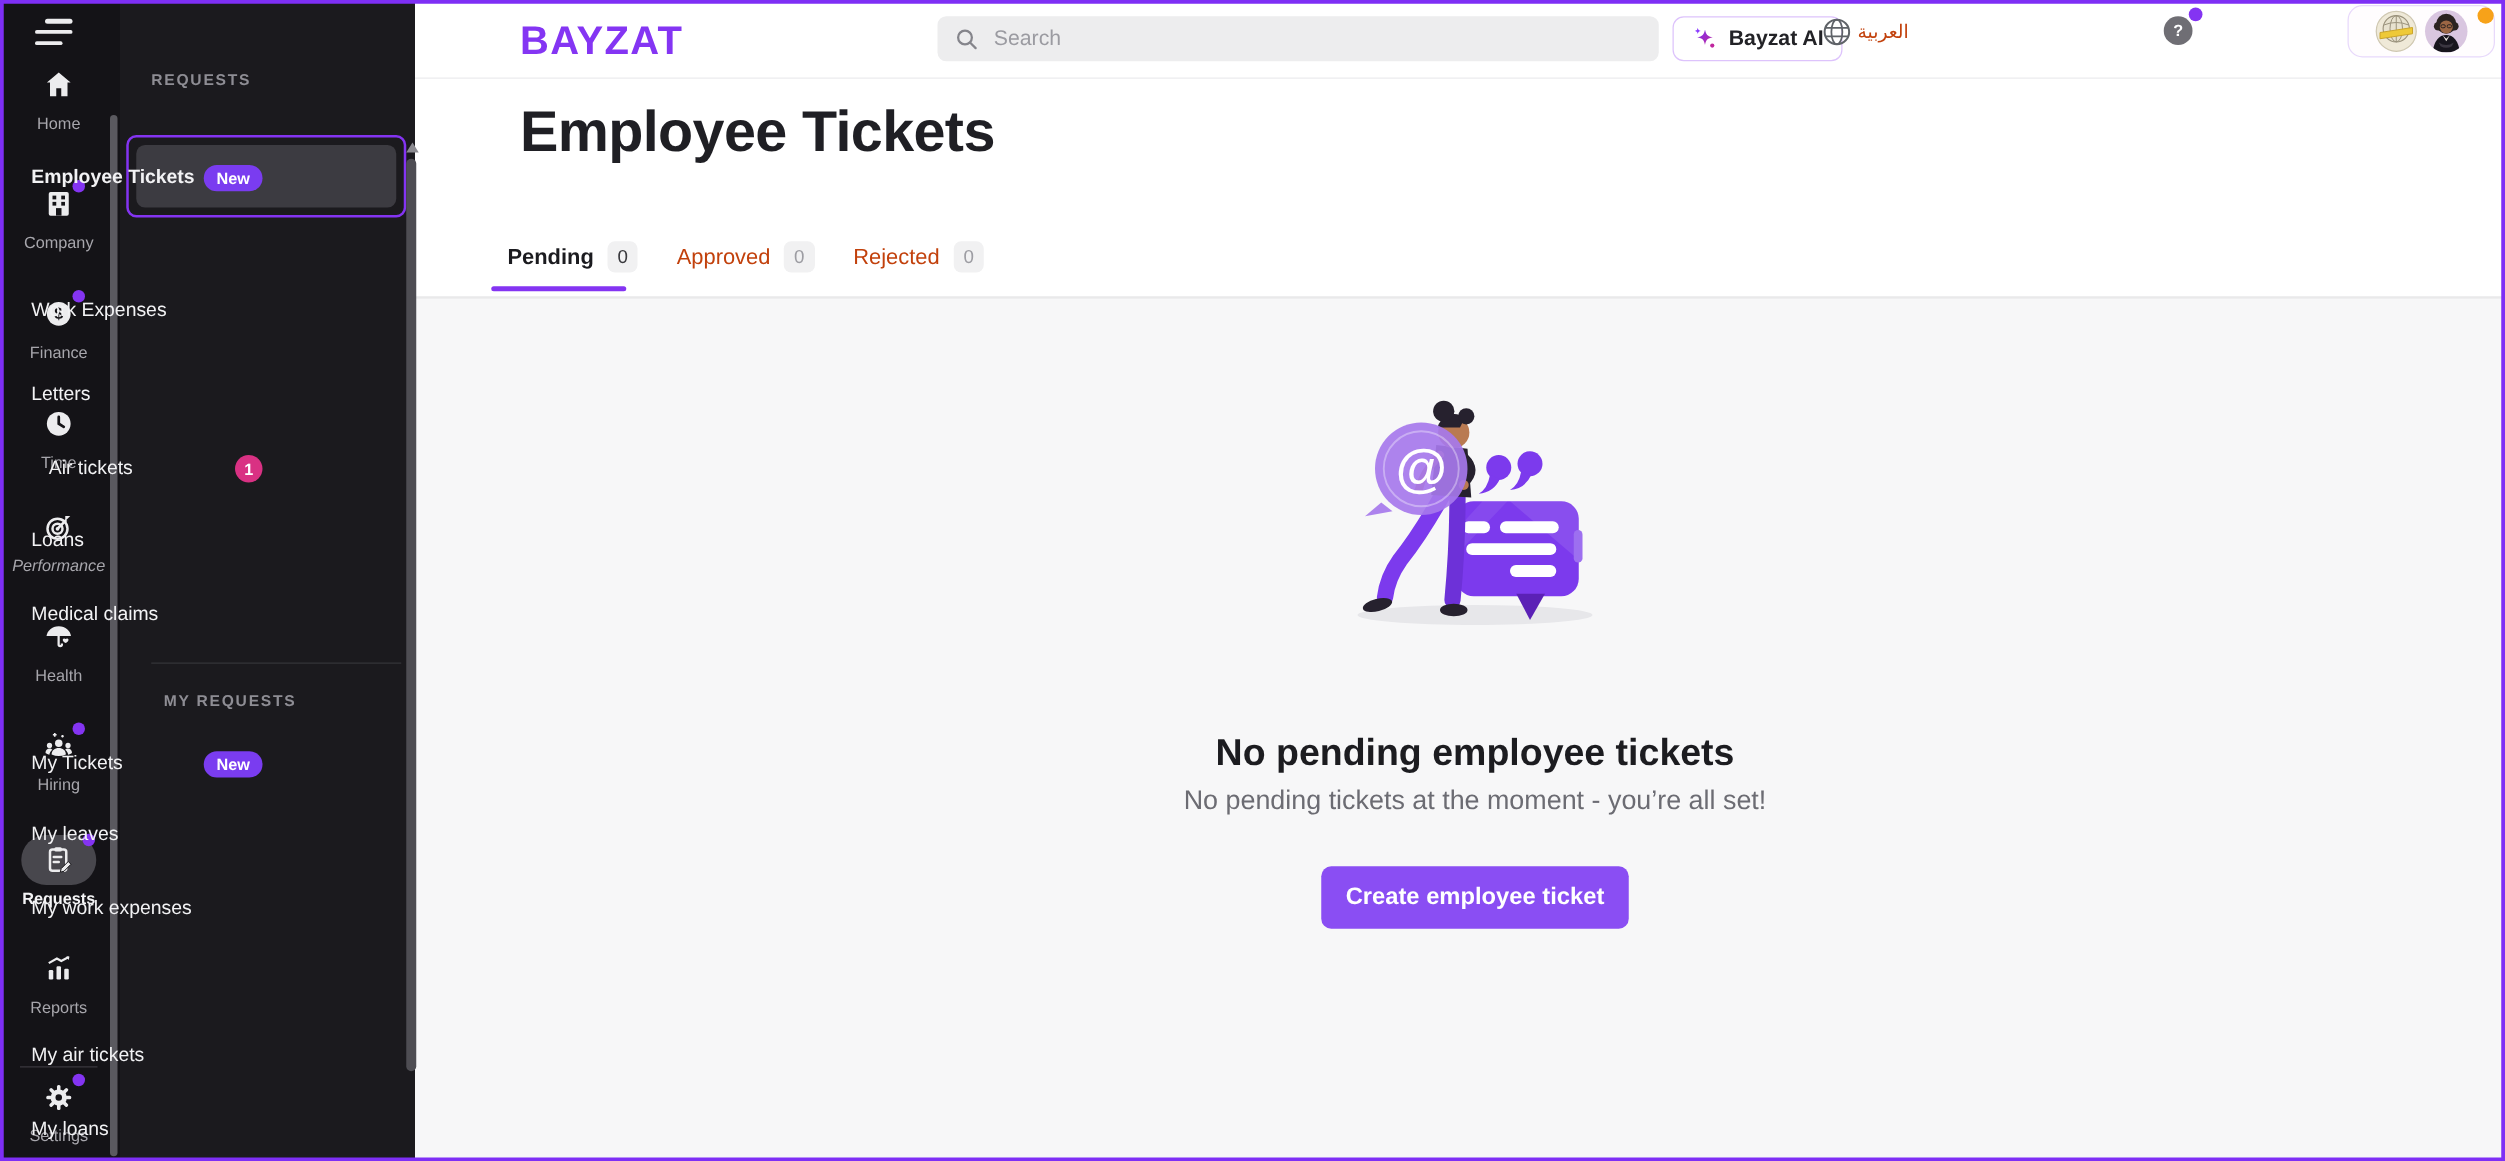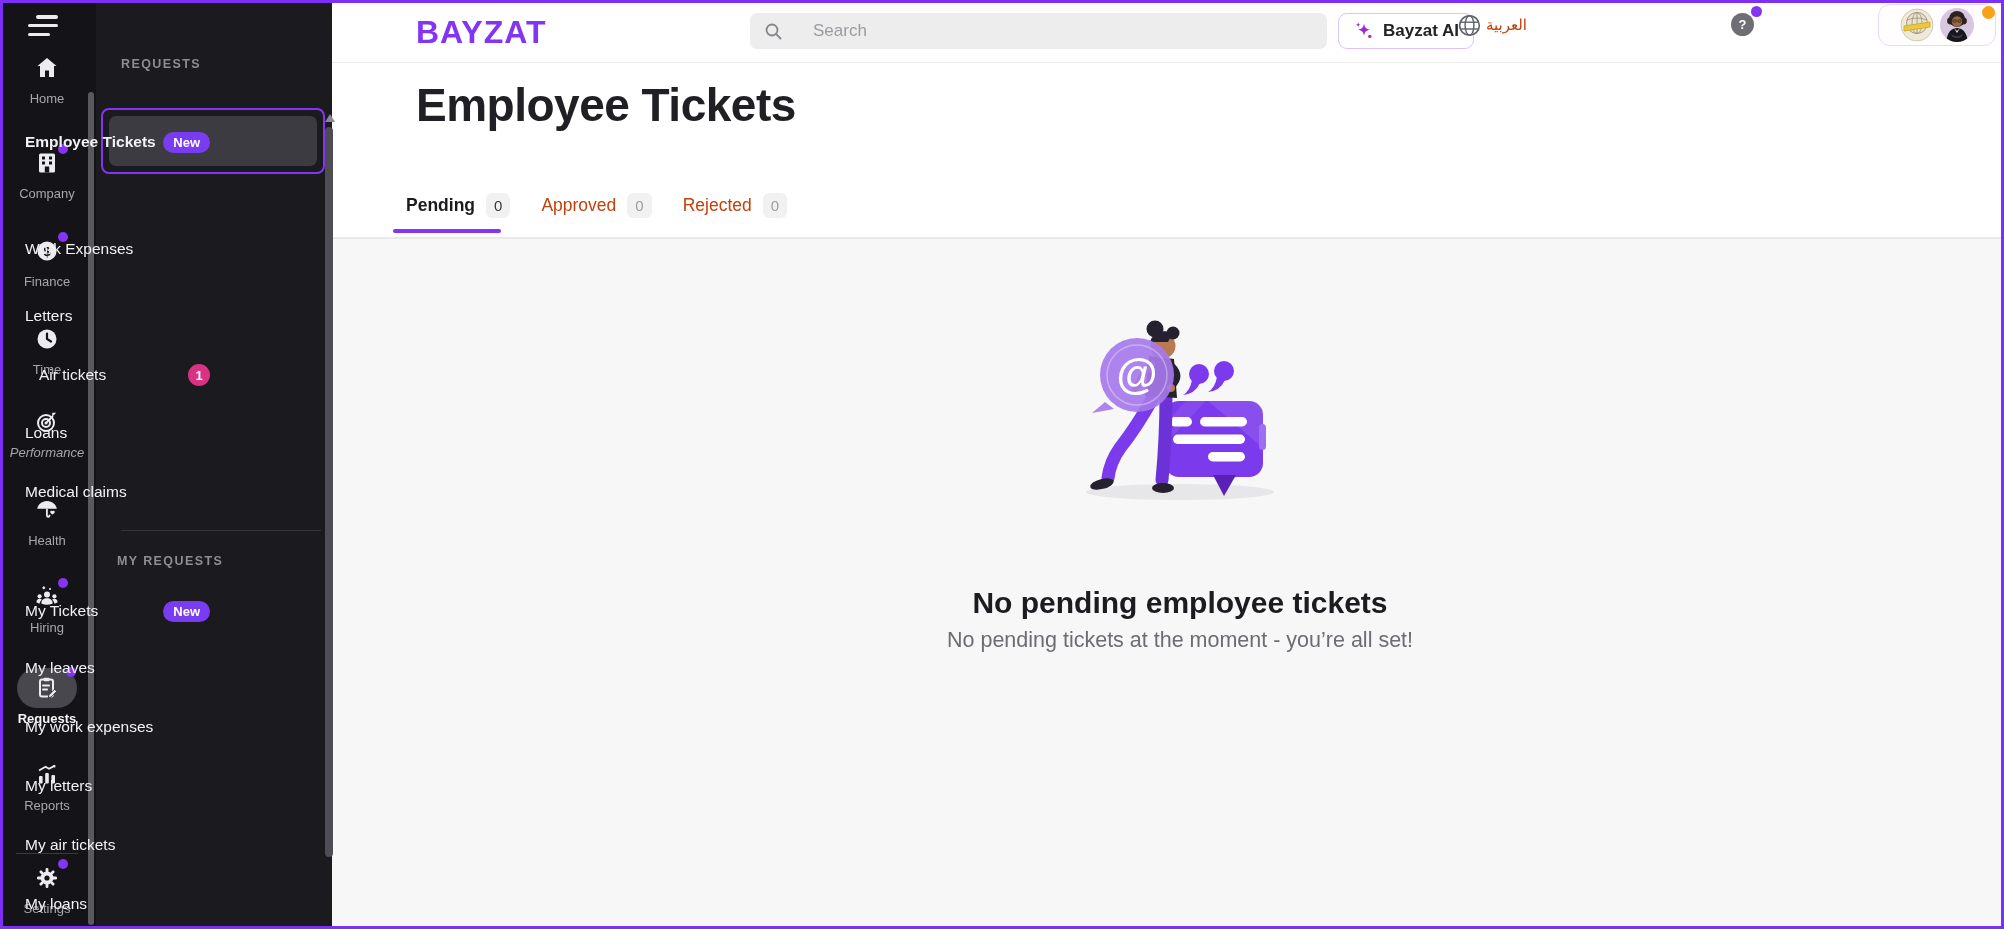--- a/index.html
+++ b/index.html
@@ -39,21 +39,21 @@
   .sel-bg{position:absolute;left:109px;top:116px;width:208px;height:50px;background:#3c3b41;border-radius:7px;z-index:6;}
   .panel-sb{position:absolute;left:325px;top:127px;width:8px;height:730px;border-radius:4px;background:#4e4d53;z-index:7;}
   .panel-sb-arrow{position:absolute;left:325px;top:114px;width:0;height:0;border-left:5px solid transparent;
                   border-right:5px solid transparent;border-bottom:8px solid #8b8a90;z-index:7;}
 
   
   .topbar{position:absolute;left:332px;top:0;width:1672px;height:62px;background:#fff;border-bottom:1px solid #ececee;z-index:4;}
   .logo{position:absolute;left:416px;top:14px;font-size:32px;font-weight:800;letter-spacing:1px;color:#8435f3;z-index:5;}
   .search{position:absolute;left:750px;top:13px;width:577px;height:36px;background:#ededee;border-radius:7px;
           display:flex;align-items:center;padding-left:14px;box-sizing:border-box;z-index:5;}
-  .search input{border:none;background:transparent;outline:none;font-size:17px;margin-left:28px;width:480px;
+  .search input{border:none;background:transparent;outline:none;font-size:17px;margin-left:10px;width:480px;
                 font-family:"Liberation Sans", sans-serif;color:#404040;}
   .search input::placeholder{color:#9b9ba1;}
   .ai-btn{position:absolute;left:1338px;top:13px;height:36px;padding:0 14px;background:#fff;border:1.5px solid #ddc3fc;
           border-radius:9px;display:flex;align-items:center;gap:8px;box-sizing:border-box;cursor:pointer;z-index:5;}
   .ai-btn span{font-size:17px;font-weight:bold;color:#232327;}
   .help{position:absolute;left:1731px;top:13px;width:23px;height:23px;border-radius:50%;background:#6f6e74;color:#fff;
         font-size:13px;font-weight:bold;display:flex;align-items:center;justify-content:center;cursor:pointer;z-index:5;}
   .help-dot{position:absolute;left:1751px;top:6px;width:11px;height:11px;border-radius:50%;background:#8434f2;z-index:6;}
   .lang{position:absolute;left:1486px;top:0;height:50px;display:flex;align-items:center;font-size:15px;color:#c2410c;z-index:5;cursor:pointer;}
   .globe{position:absolute;left:1456px;top:12px;z-index:5;cursor:pointer;}
@@ -256,34 +256,31 @@
     <span class="badge-pink">1</span>
   </div>
   <div class="p-row" style="top:404px;z-index:6;">
     <span class="lbl">Loans</span>
   </div>
   <div class="p-row" style="top:463px;z-index:6;">
     <span class="lbl">Medical claims</span>
   </div>
 
   <div class="abs" style="left:121px;top:530px;width:200px;height:1px;background:#353439;z-index:6;"></div>
-  <div class="p-head abs" style="left:117px;top:554px;z-index:6;">MY REQUESTS</div>
+  <div class="p-head abs" style="left:131px;top:554px;z-index:6;">MY REQUESTS</div>
 
   <div class="p-row" style="top:582px;z-index:6;">
     <span class="lbl">My Tickets</span>
     <span class="badge-new">New</span>
   </div>
   <div class="p-row" style="top:639px;z-index:6;">
     <span class="lbl">My leaves</span>
   </div>
   <div class="p-row" style="top:698px;z-index:6;">
     <span class="lbl">My work expenses</span>
-  </div>
-  <div class="p-row" style="top:757px;z-index:6;">
-    <span class="lbl">My letters</span>
   </div>
   <div class="p-row" style="top:816px;z-index:6;">
     <span class="lbl">My air tickets</span>
   </div>
   <div class="p-row" style="top:875px;z-index:6;">
     <span class="lbl">My loans</span>
   </div>
 
   <div class="panel-sb-arrow"></div>
   <div class="panel-sb"></div>
@@ -406,19 +403,20 @@
     <circle cx="115" cy="17" r="6.5" fill="#26212e"></circle>
 
     <circle cx="79" cy="59" r="37" fill="#a678ec" opacity="0.92"></circle>
     <circle cx="79" cy="59" r="30" fill="none" stroke="#ffffff" opacity="0.35" stroke-width="1.5"></circle>
     <polygon points="47,86 34,97 56,93" fill="#a678ec" opacity="0.92"></polygon>
     <text x="79" y="73" font-size="42" font-weight="bold" fill="#ffffff" text-anchor="middle" font-family="Liberation Sans, sans-serif">@</text>
   </svg>
 
   <div class="empty-wrap empty-title">No pending employee tickets</div>
   <div class="empty-wrap empty-sub">No pending tickets at the moment - you’re all set!</div>
+  <button class="cta">Create employee ticket</button>
 
   <div class="wb" style="left:0;top:0;width:2004px;height:3px;"></div>
   <div class="wb" style="left:0;top:926px;width:2004px;height:3px;"></div>
   <div class="wb" style="left:0;top:0;width:3px;height:929px;"></div>
   <div class="wb" style="left:2001px;top:0;width:3px;height:929px;"></div>
 
 </div>
 
 </body></html>

